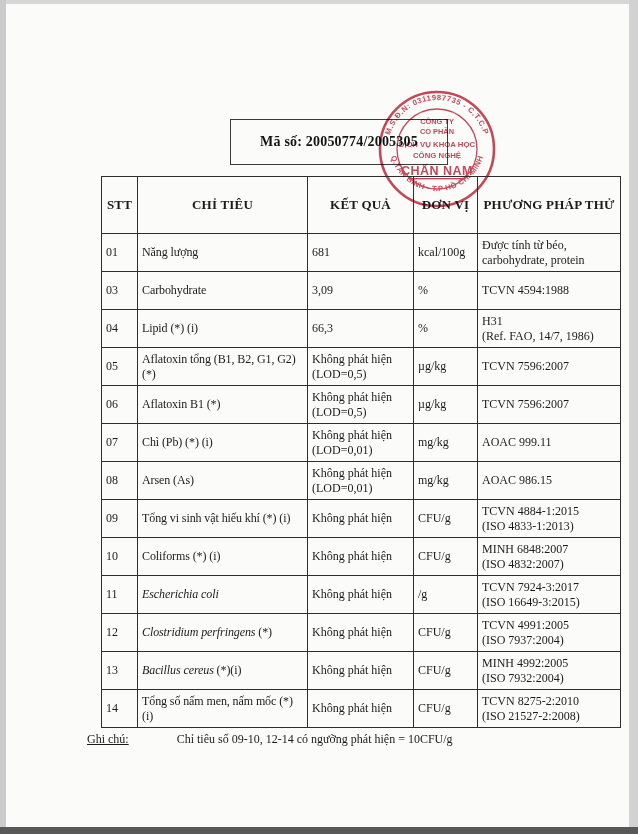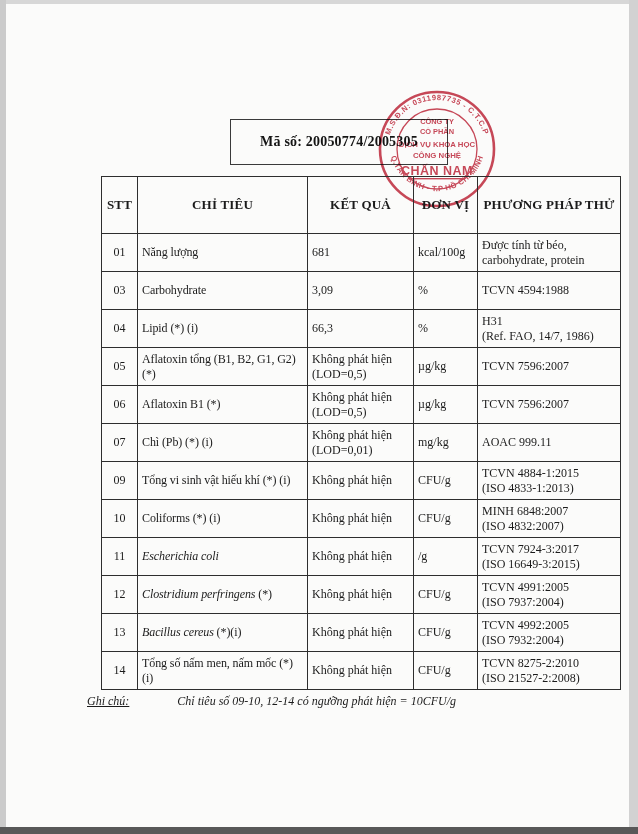--- a/index.html
+++ b/index.html
@@ -47,31 +47,31 @@
   }
   table.results th, table.results td{
     border:1.5px solid #2e2e2e;
     vertical-align:middle;
     padding:2px 4px;
   }
   table.results th{
     font-size:13px;font-weight:bold;height:52px;text-align:center;letter-spacing:.2px;
   }
   table.results td{height:33px;font-size:12px;line-height:1.22;}
-  td.c-stt{text-align:center;}
+  td.c-stt{}
   td.c-name{font-size:11.5px;padding-left:7px;letter-spacing:-.1px;}
   td.c-name i{font-style:italic;}
   td.c-result{text-align:left;}
   td.c-unit{text-align:left;}
   td.c-method{padding-left:7px;}
 
   
   .footnote{
     position:absolute;left:84px;top:763px;width:516px;
-    font-size:12px;font-style:italic;color:#1b1b1b;
+    font-size:12px;color:#1b1b1b;
     display:flex;align-items:center;
   }
   .footnote .gc{text-decoration:underline;margin-left:6px;}
   .footnote .nt{margin-left:48px;}
 </style>
 </head>
 <body>
 
 <div class="scan">
 
@@ -196,20 +196,32 @@
             <td class="c-result">
               <div>Không phát hiện</div>
               <div>(LOD=0,01)</div>
             </td>
             <td class="c-unit">mg/kg</td>
             <td class="c-method">
               <div>AOAC 999.11</div>
             </td>
           </tr>
           <tr>
+            <td class="c-stt">08</td>
+            <td class="c-name"><span>Arsen (As)</span></td>
+            <td class="c-result">
+              <div>Không phát hiện</div>
+              <div>(LOD=0,01)</div>
+            </td>
+            <td class="c-unit">mg/kg</td>
+            <td class="c-method">
+              <div>AOAC 986.15</div>
+            </td>
+          </tr>
+          <tr>
             <td class="c-stt">09</td>
             <td class="c-name"><span>Tổng vi sinh vật hiếu khí (*) (i)</span></td>
             <td class="c-result">
               <div>Không phát hiện</div>
             </td>
             <td class="c-unit">CFU/g</td>
             <td class="c-method">
               <div>TCVN 4884-1:2015</div>
               <div>(ISO 4833-1:2013)</div>
             </td>
@@ -251,21 +263,21 @@
             </td>
           </tr>
           <tr>
             <td class="c-stt">13</td>
             <td class="c-name"><i>Bacillus cereus</i><span> (*)(i)</span></td>
             <td class="c-result">
               <div>Không phát hiện</div>
             </td>
             <td class="c-unit">CFU/g</td>
             <td class="c-method">
-              <div>TCVN 4992:2005</div>
+              <div>MINH 4992:2005</div>
               <div>(ISO 7932:2004)</div>
             </td>
           </tr>
           <tr>
             <td class="c-stt">14</td>
             <td class="c-name"><span>Tổng số nấm men, nấm mốc (*) (i)</span></td>
             <td class="c-result">
               <div>Không phát hiện</div>
             </td>
             <td class="c-unit">CFU/g</td>

